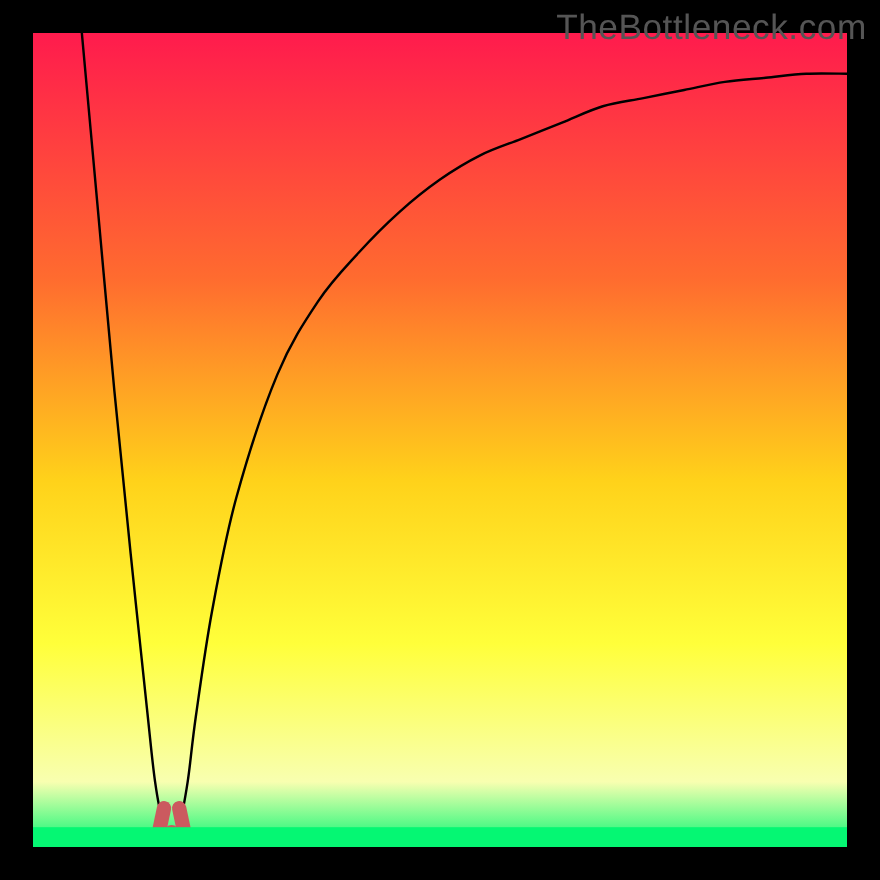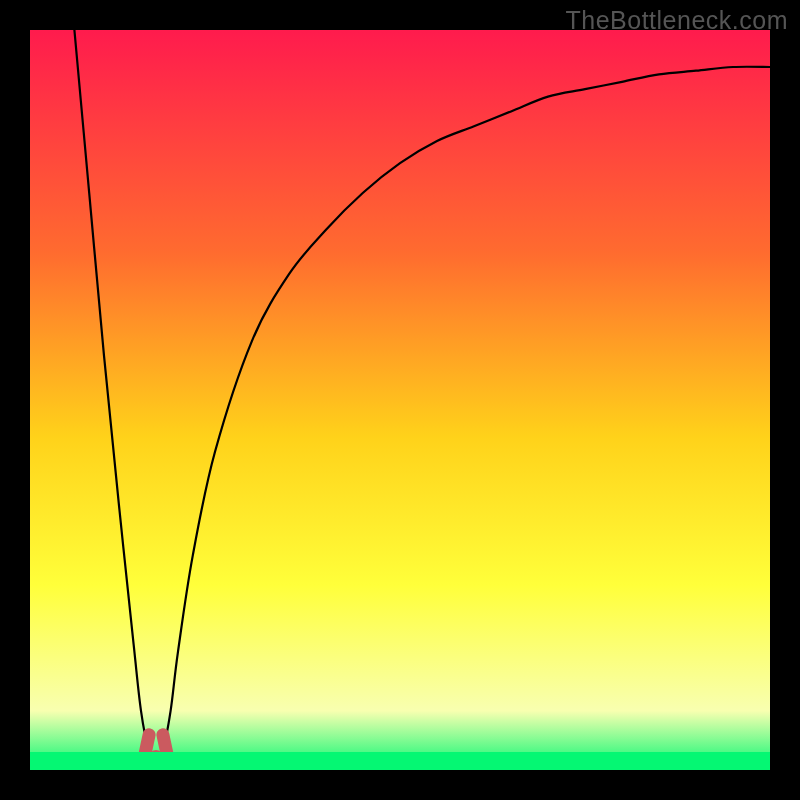--- a/index.html
+++ b/index.html
@@ -9,21 +9,21 @@
     height: 800px;
     background: #000;
     position: relative;
   }
   .watermark {
     position: absolute;
     top: 6px;
     right: 12px;
     color: #555;
     font-family: Arial, Helvetica, sans-serif;
-    font-size: 25px;
+    font-size: 32px;
     font-weight: 400;
     letter-spacing: 0.5px;
     z-index: 10;
   }
   .plot {
     position: absolute;
     left: 30px;
     top: 30px;
     width: 740px;
     height: 740px;

